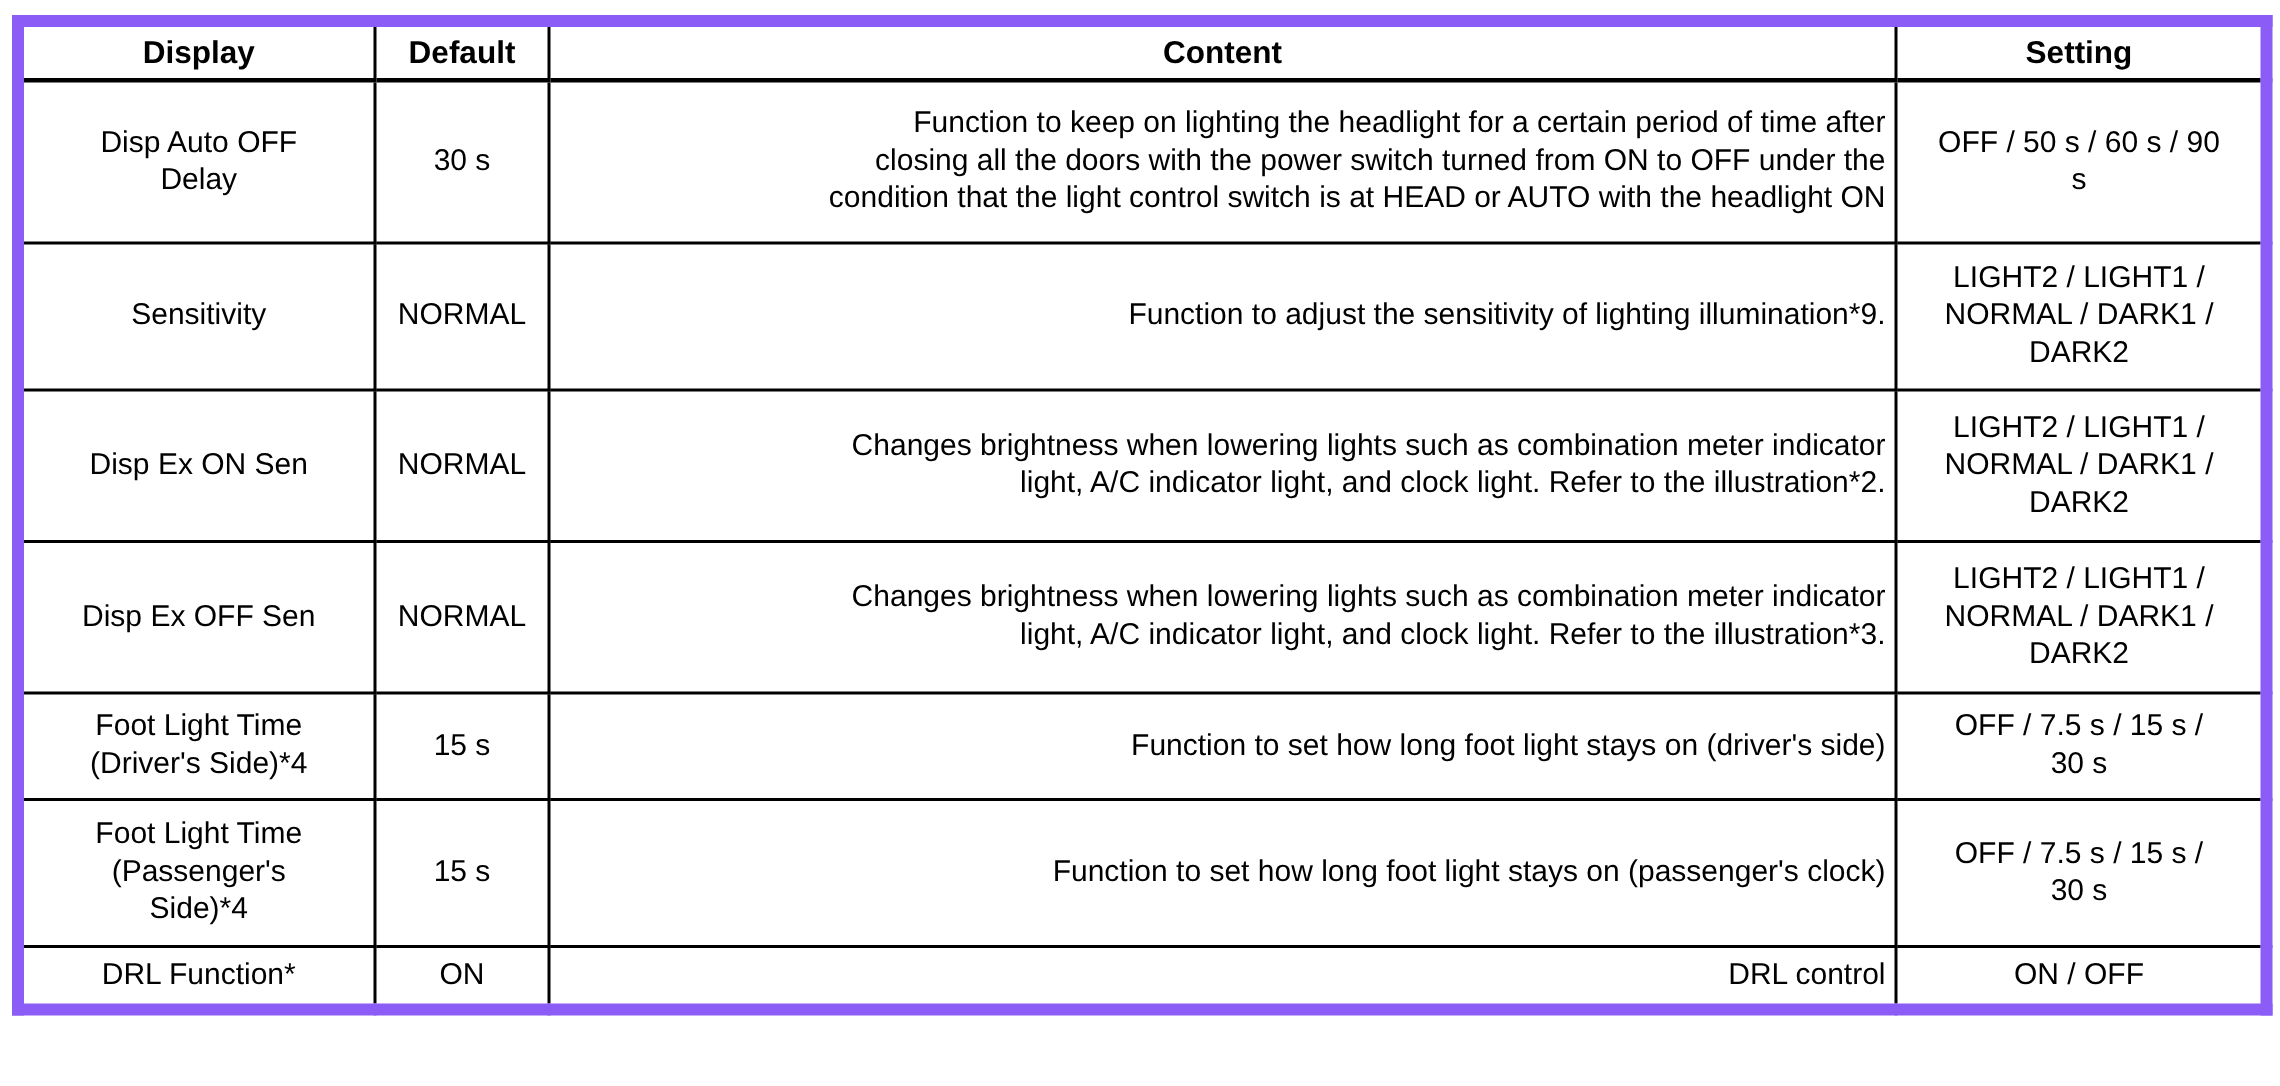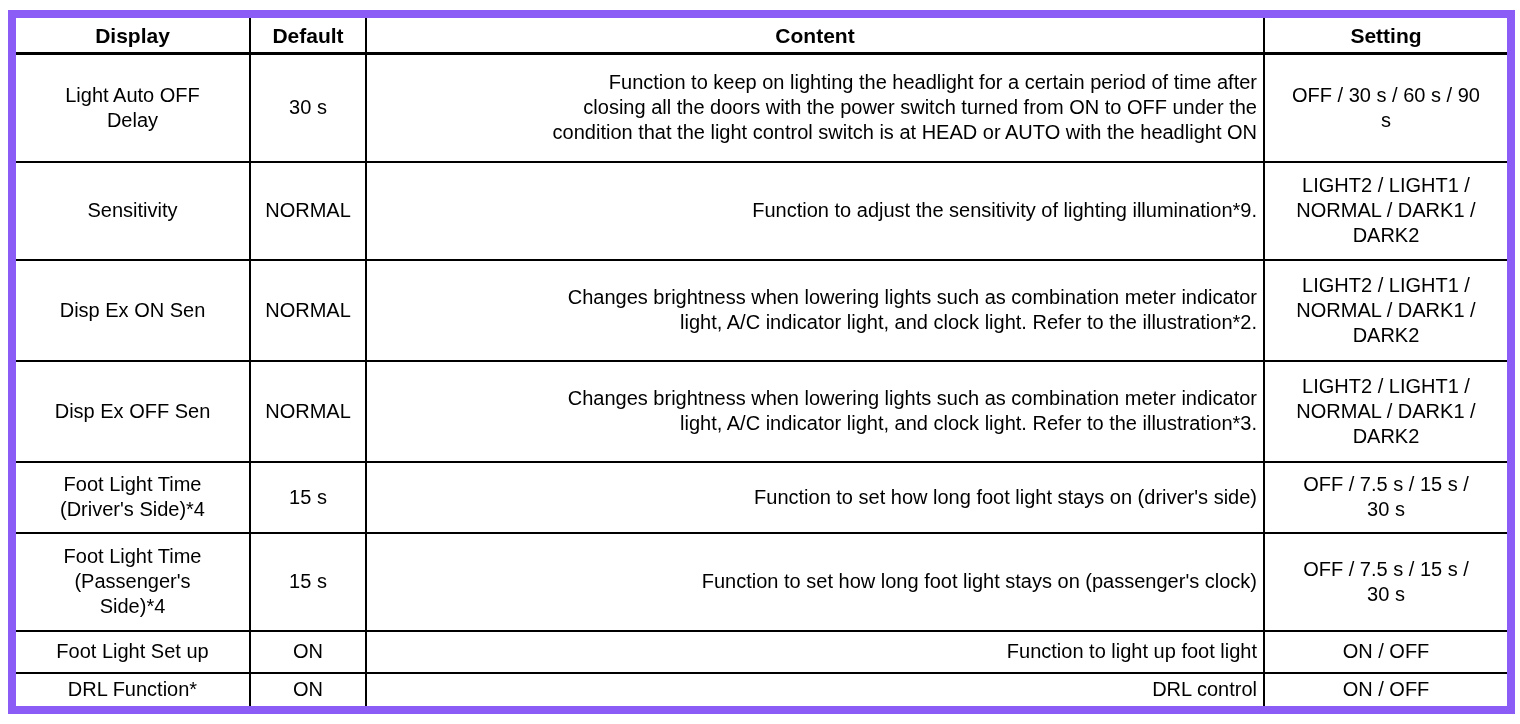--- a/index.html
+++ b/index.html
@@ -88,27 +88,27 @@
     <thead>
       <tr>
         <th>Display</th>
         <th>Default</th>
         <th>Content</th>
         <th>Setting</th>
       </tr>
     </thead>
     <tbody>
       <tr>
-        <td class="cell c-display">Light Auto OFF
+        <td class="cell c-display">Disp Auto OFF
 Delay</td>
         <td class="cell c-default">30 s</td>
         <td class="cell c-content">Function to keep on lighting the headlight for a certain period of time after
 closing all the doors with the power switch turned from ON to OFF under the
 condition that the light control switch is at HEAD or AUTO with the headlight ON</td>
-        <td class="cell c-setting">OFF / 30 s / 60 s / 90
+        <td class="cell c-setting">OFF / 50 s / 60 s / 90
 s</td>
       </tr>
       <tr>
         <td class="cell c-display">Sensitivity</td>
         <td class="cell c-default">NORMAL</td>
         <td class="cell c-content">Function to adjust the sensitivity of lighting illumination*9.</td>
         <td class="cell c-setting">LIGHT2 / LIGHT1 /
 NORMAL / DARK1 /
 DARK2</td>
       </tr>
@@ -141,26 +141,20 @@
       <tr>
         <td class="cell c-display">Foot Light Time
 (Passenger's
 Side)*4</td>
         <td class="cell c-default">15 s</td>
         <td class="cell c-content">Function to set how long foot light stays on (passenger's clock)</td>
         <td class="cell c-setting">OFF / 7.5 s / 15 s /
 30 s</td>
       </tr>
       <tr>
-        <td class="cell c-display">Foot Light Set up</td>
-        <td class="cell c-default">ON</td>
-        <td class="cell c-content">Function to light up foot light</td>
-        <td class="cell c-setting">ON / OFF</td>
-      </tr>
-      <tr>
         <td class="cell c-display">DRL Function*</td>
         <td class="cell c-default">ON</td>
         <td class="cell c-content">DRL control</td>
         <td class="cell c-setting">ON / OFF</td>
       </tr>
     </tbody>
   </table>
 </div>
 
 </body></html>

